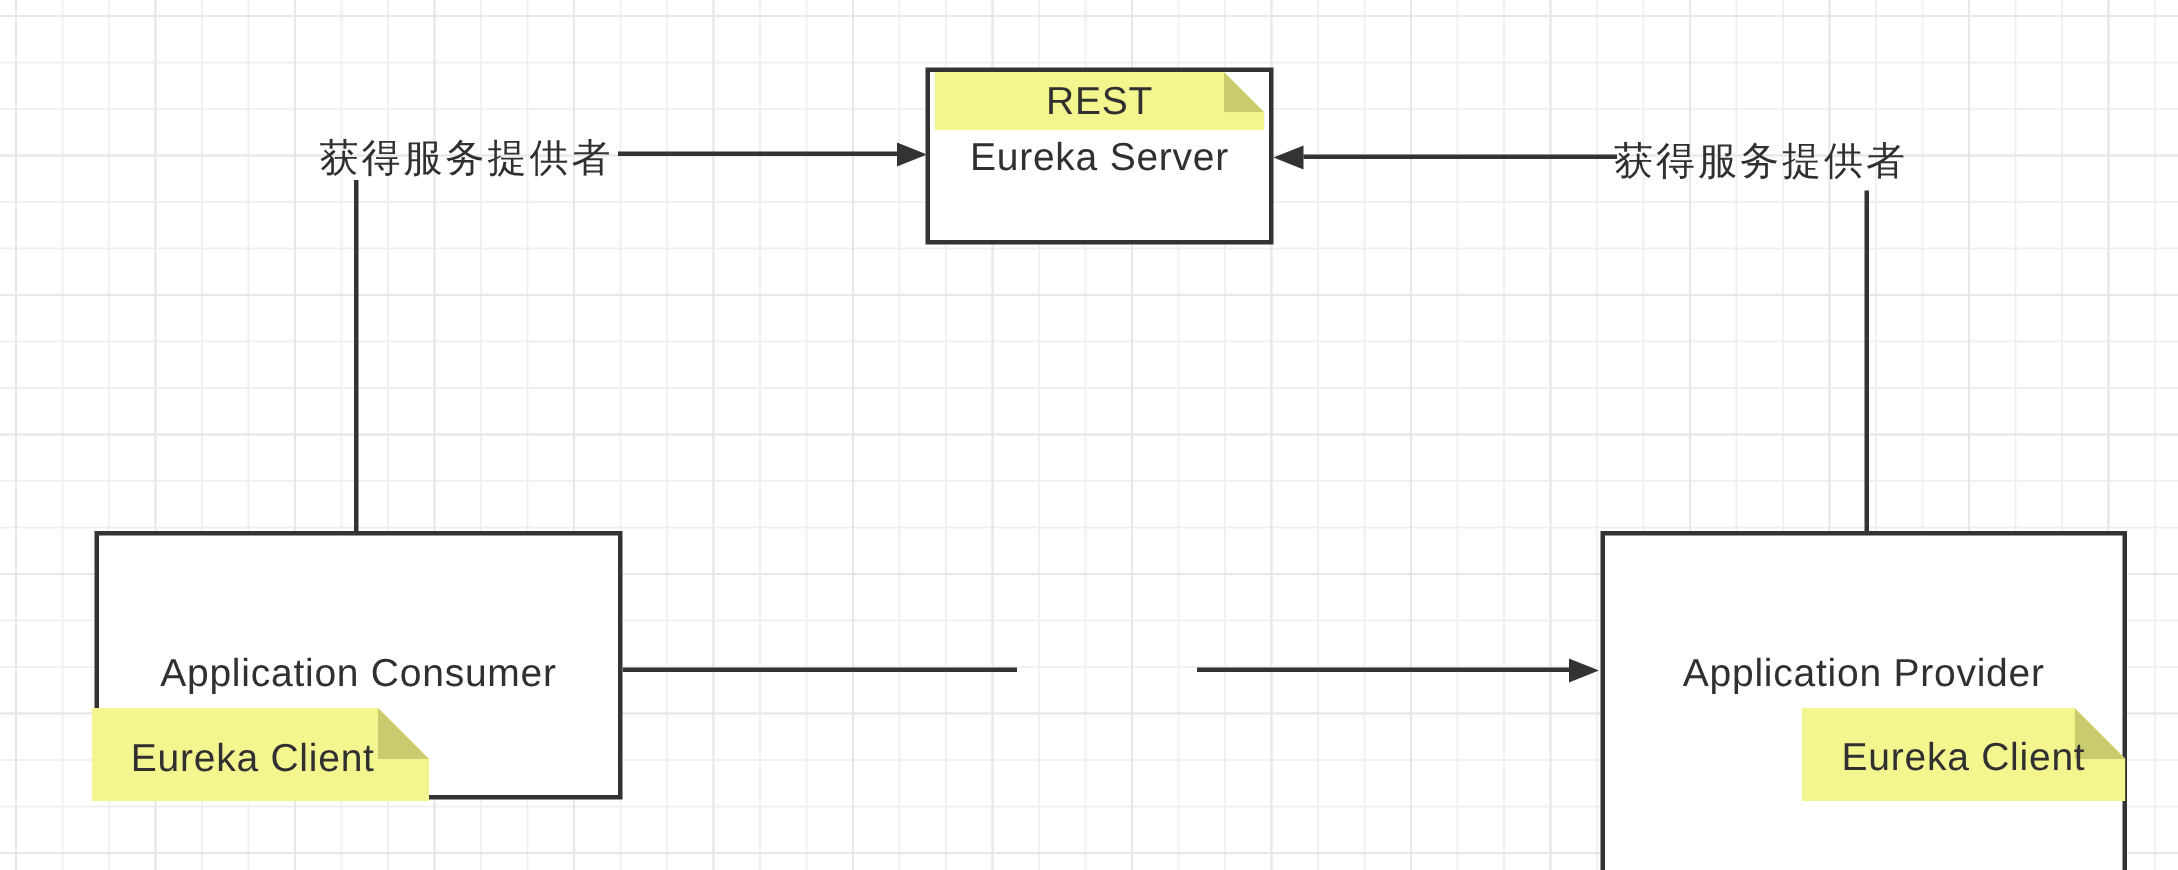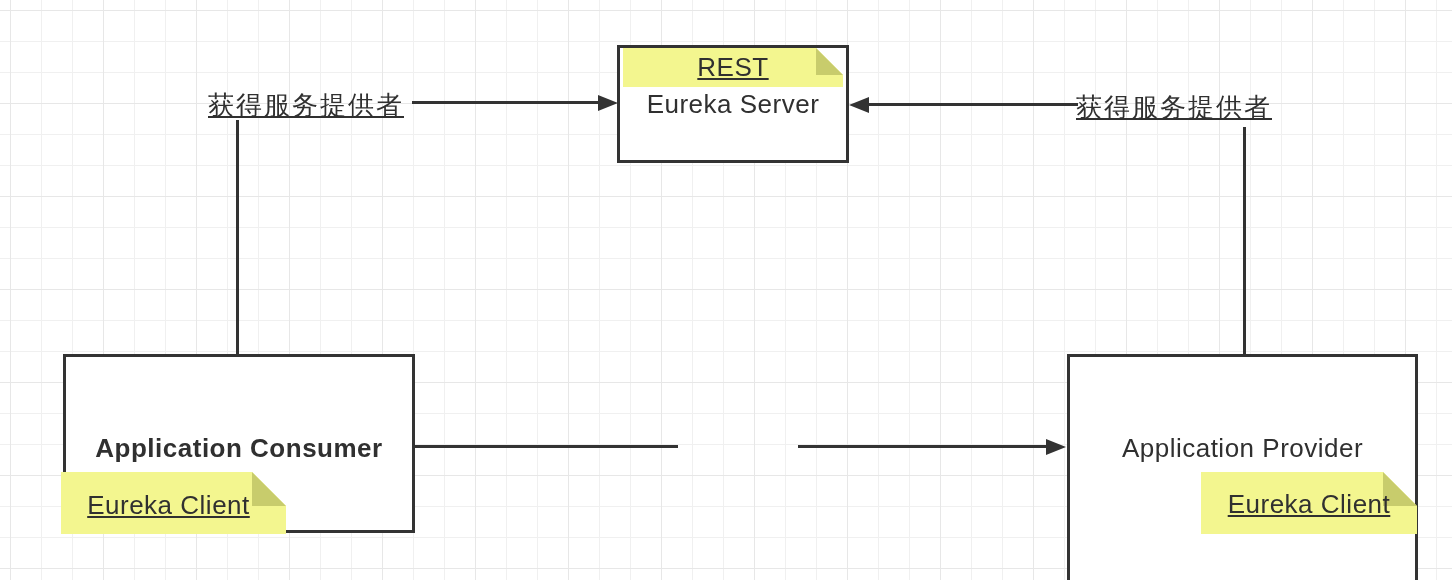--- a/index.html
+++ b/index.html
@@ -33,21 +33,21 @@
     left: 0; right: 0;
     text-align: center;
     font-size: 26px;
     line-height: 30px;
     letter-spacing: 0.5px;
     white-space: nowrap;
   }
   #server-box   { left: 617px; top: 45px;  width: 232px; height: 118px; }
   #server-box .node-title   { top: 41px; }
   #consumer-box { left: 63px;  top: 354px; width: 352px; height: 179px; }
-  #consumer-box .node-title { top: 76px; font-weight: bold; }
+  #consumer-box .node-title { top: 76px; }
   #provider-box { left: 1067px; top: 354px; width: 351px; height: 229px; }
   #provider-box .node-title { top: 76px; }
 
   
   .note { position: absolute; z-index: 2; }
   .note-body {
     position: absolute; inset: 0;
     background: var(--note-fill, #f3f68f);
     clip-path: polygon(0 0, calc(100% - var(--fold)) 0, 100% var(--fold), 100% 100%, 0 100%);
   }
@@ -57,43 +57,41 @@
     width: var(--fold); height: var(--fold);
     background: var(--note-fold, #c8cc6c);
     clip-path: polygon(0 0, 100% 100%, 0 100%);
   }
   .note-label {
     position: absolute; inset: 0;
     display: flex; align-items: center; justify-content: center;
     font-size: 26px;
     letter-spacing: 0.5px;
     white-space: nowrap;
-    text-decoration: underline;
   }
   #server-note   { --fold: 27px; left: 3px; top: 0;     right: 3px;  height: 39px; position: absolute; }
   #consumer-note { --fold: 34px; left: 61px; top: 472px; width: 225px; height: 62px; }
   #consumer-note .note-label { padding-right: 10px; padding-top: 4px; }
   #provider-note { --fold: 34px; left: 1201px; top: 472px; width: 216px; height: 62px; }
   #provider-note .note-label { padding-top: 2px; }
 
   
   .edge-line {
     position: absolute;
     background: var(--line-color, #333333);
     z-index: 0;
   }
   .edge-label {
     position: absolute;
     font-size: 26px;
     line-height: 30px;
     letter-spacing: 2px;
-    text-align: left;
+    text-align: center;
     white-space: nowrap;
     z-index: 1;
-    text-decoration: underline;
   }
   .arrowhead {
     position: absolute;
     width: 0; height: 0;
     border-top: 8px solid transparent;
     border-bottom: 8px solid transparent;
     z-index: 0;
   }
   .arrowhead.right { border-left: 20px solid var(--line-color, #333333); }
   .arrowhead.left  { border-right: 20px solid var(--line-color, #333333); }

